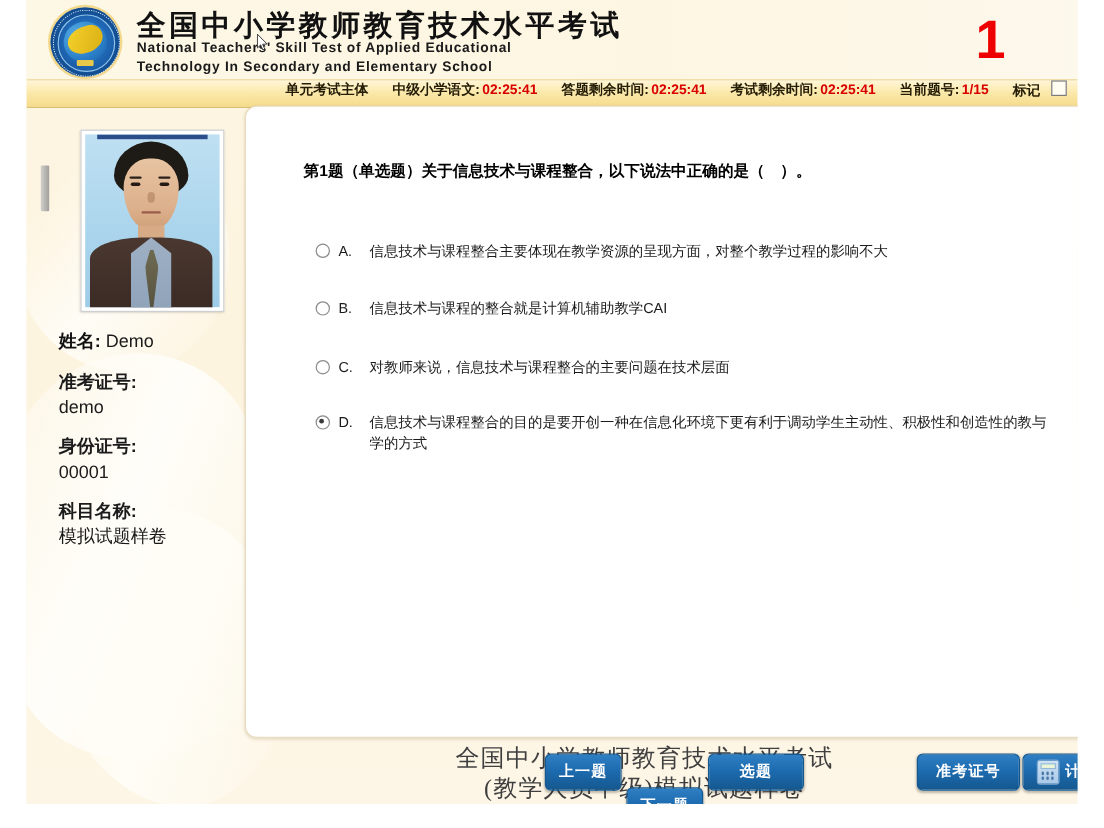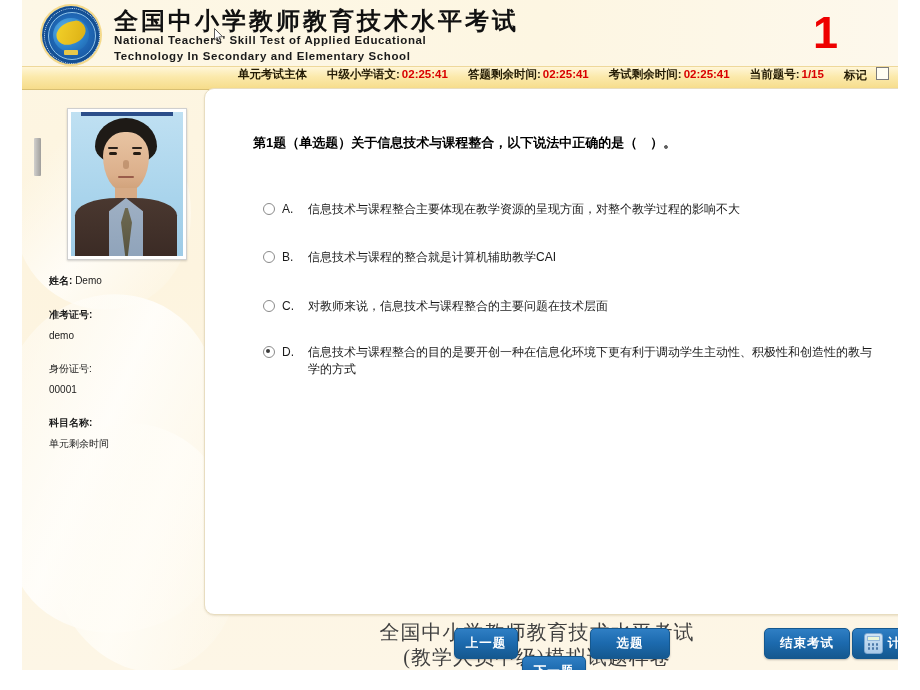--- a/index.html
+++ b/index.html
@@ -124,26 +124,26 @@
   .ph-suit{position:absolute;left:4px;top:86px;width:102px;height:62px;
      background:linear-gradient(180deg,#4a3830 0%,#3a2a24 100%);
      border-radius:42% 42% 0 0 / 28% 28% 0 0;}
   .ph-shirt{position:absolute;left:38px;top:86px;width:34px;height:60px;
      background:linear-gradient(180deg,#9fb0c4 0%,#8fa3ba 100%);
      clip-path:polygon(50% 0,100% 22%,100% 100%,0 100%,0 22%);}
   .ph-tie{position:absolute;left:50px;top:96px;width:11px;height:48px;
      background:linear-gradient(180deg,#6e6a52 0%,#57533f 100%);
      clip-path:polygon(38% 0,62% 0,100% 30%,62% 100%,38% 100%,0 30%);}
 
-  .fld{position:absolute;left:27px;font-size:10px;color:#1b1b1b;line-height:1.45;}
+  .fld{position:absolute;left:27px;font-size:15px;color:#1b1b1b;line-height:1.45;}
   .fld b{font-weight:bold;color:#111;}
   #f-name{top:274px;}
   #f-exam-l{top:308px;font-weight:bold;}
   #f-exam-v{top:329px;}
-  #f-id-l{top:362px;font-weight:normal;}
+  #f-id-l{top:362px;font-weight:bold;}
   #f-id-v{top:383px;}
   #f-sub-l{top:416px;font-weight:bold;}
   #f-sub-v{top:437px;}
 
   
   #wm{position:absolute;left:350px;top:620px;width:330px;text-align:center;
       font-size:20px;color:#3f3f3f;line-height:1.25;letter-spacing:1px;
       font-family:"Liberation Serif","DejaVu Serif",serif;}
 
   
@@ -250,21 +250,21 @@
       <span>Demo</span>
     </div>
 
     <div class="fld" id="f-exam-l">准考证号:</div>
     <div class="fld" id="f-exam-v">demo</div>
 
     <div class="fld" id="f-id-l">身份证号:</div>
     <div class="fld" id="f-id-v">00001</div>
 
     <div class="fld" id="f-sub-l">科目名称:</div>
-    <div class="fld" id="f-sub-v">单元剩余时间</div>
+    <div class="fld" id="f-sub-v">模拟试题样卷</div>
 
     <div id="panel">
 
       <div id="qtitle">第1题（单选题）关于信息技术与课程整合，以下说法中正确的是（　）。</div>
 
       <div class="opt" id="opt-a">
         <span class="radio"></span>
         <span class="opt-letter">A.</span>
         <span class="opt-text">信息技术与课程整合主要体现在教学资源的呈现方面，对整个教学过程的影响不大</span>
       </div>
@@ -289,21 +289,21 @@
     </div>
 
     <div id="wm">
       <div>全国中小学教师教育技术水平考试</div>
       <div>(教学人员中级)模拟试题样卷</div>
     </div>
 
     <div class="btn" id="btn-prev">上一题</div>
     <div class="btn" id="btn-next">下一题</div>
     <div class="btn" id="btn-pick">选题</div>
-    <div class="btn" id="btn-info">结束考试</div>
+    <div class="btn" id="btn-info">准考证号</div>
     <div class="btn" id="btn-calc">
       <span class="calc-ico">
         <span class="scr"></span>
         <span class="k" style="left:3px;top:9px;"></span>
         <span class="k" style="left:7px;top:9px;"></span>
         <span class="k" style="left:11px;top:9px;"></span>
         <span class="k" style="left:3px;top:13px;"></span>
         <span class="k" style="left:7px;top:13px;"></span>
         <span class="k" style="left:11px;top:13px;"></span>
       </span>

